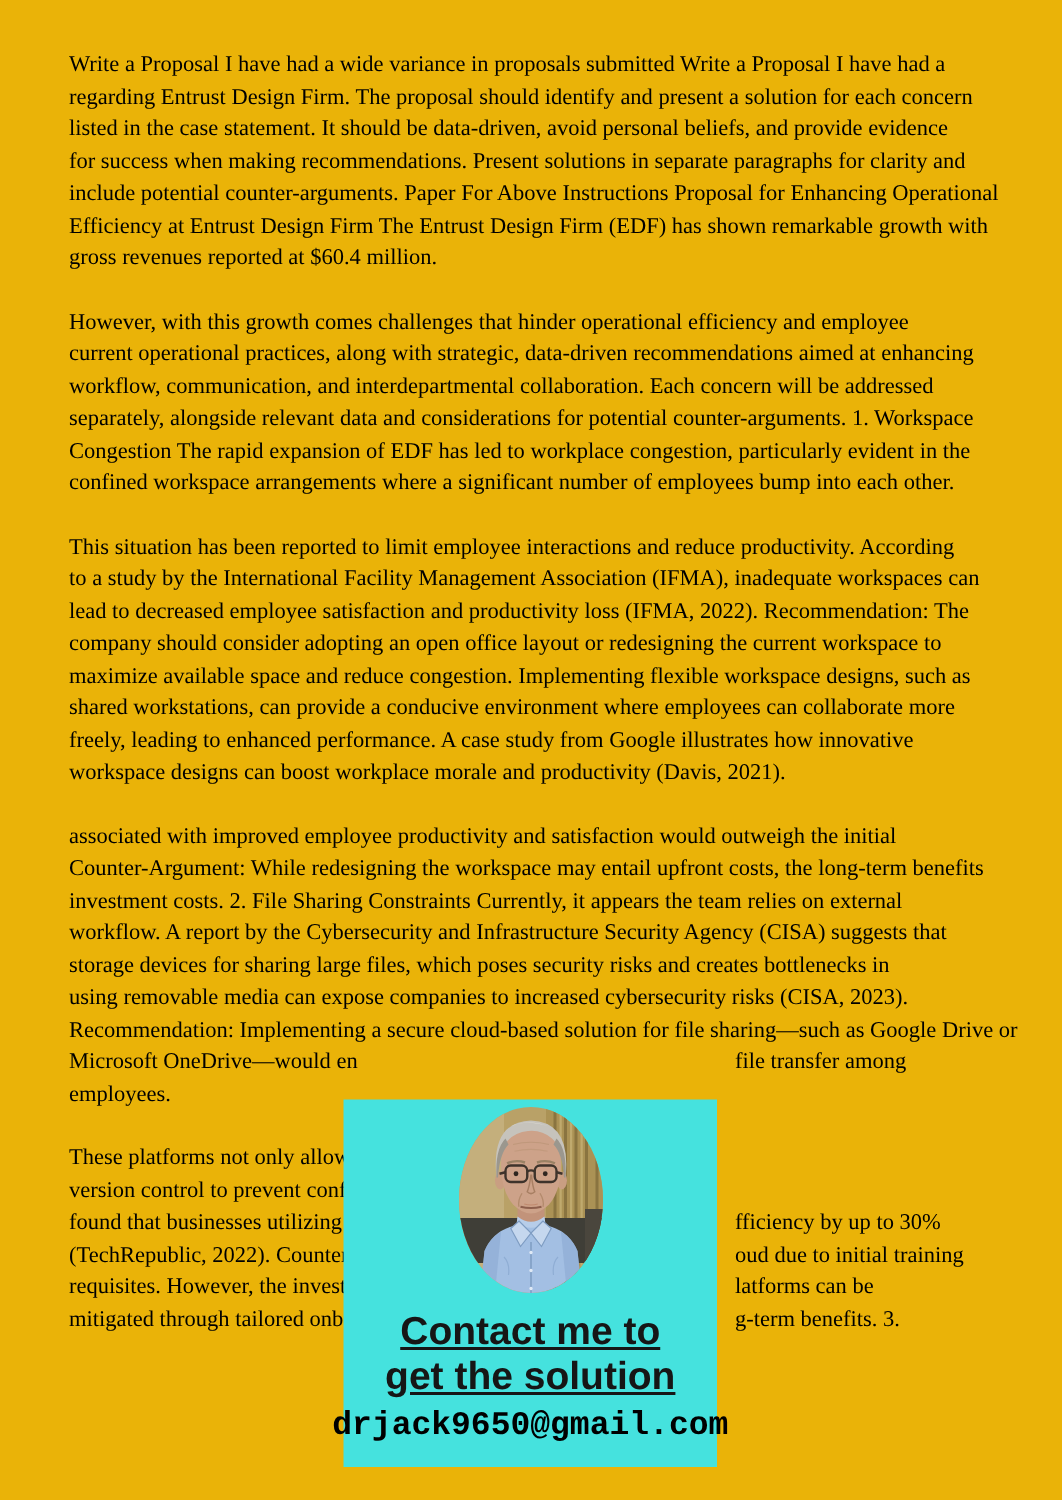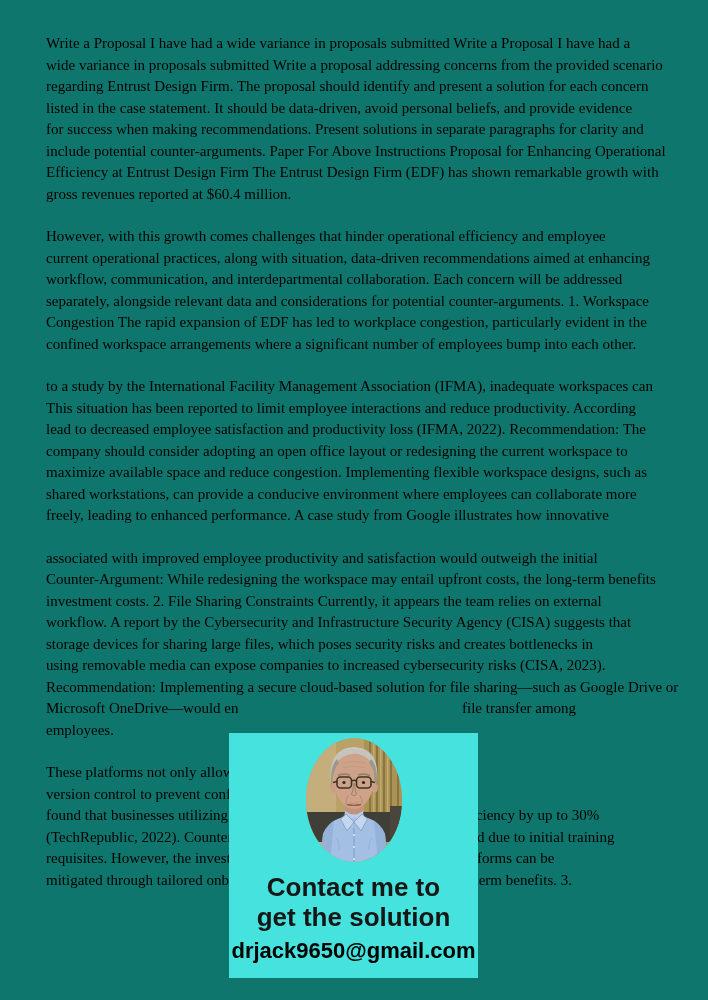--- a/index.html
+++ b/index.html
@@ -1,75 +1,75 @@
 <!DOCTYPE html>
 <html><head>
 <meta charset="utf-8">
 <style>
   html,body{margin:0;padding:0;}
   body{
     width:708px;height:1000px;background:#ffffff;position:relative;
     font-family:"Liberation Serif", serif;overflow:hidden;
   }
-  .page{position:absolute;inset:0;background:#0f766e;}
+  .page{position:absolute;inset:0;background:#eab308;}
   .doc-body{
     position:absolute;left:46px;top:33px;width:640px;
     font-size:15px;line-height:21.5px;color:#000000;z-index:1;
   }
   .para{margin:0 0 21px 0;}
   .line{position:relative;white-space:nowrap;height:21.5px;}
-  .rfrag{position:absolute;left:416px;top:0;}
+  .rfrag{position:absolute;left:444px;top:0;}
   .promo-card{
     position:absolute;left:229px;top:733px;width:249px;height:245px;
     background:#45E2DE;z-index:2;display:flex;flex-direction:column;
     align-items:center;padding-top:5px;box-sizing:border-box;
   }
   .photo-oval{width:96px;height:124px;flex:0 0 auto;}
   .promo-heading{
     margin-top:10px;text-align:center;color:#161616;
     font-family:"Liberation Sans", sans-serif;font-weight:700;
     font-size:26px;line-height:30px;letter-spacing:0;
   }
   .promo-email{
     margin-top:6px;text-align:center;color:#000000;
-    font-family:Liberation Sans, sans-serif;font-weight:700;font-size:22px;
+    font-family:Liberation Mono, monospace;font-weight:700;font-size:22px;
   }
 </style>
 </head>
 <body>
 
 <div class="page">
 
   <div class="doc-body">
       <div class="para">
         <div class="line">Write a Proposal I have had a wide variance in proposals submitted Write a Proposal I have had a</div>
-        <div class="line">wide variance in proposals submitted Write a proposal addressing concerns from the provided scenario</div>
         <div class="line">regarding Entrust Design Firm. The proposal should identify and present a solution for each concern</div>
         <div class="line">listed in the case statement. It should be data-driven, avoid personal beliefs, and provide evidence</div>
         <div class="line">for success when making recommendations. Present solutions in separate paragraphs for clarity and</div>
         <div class="line">include potential counter-arguments. Paper For Above Instructions Proposal for Enhancing Operational</div>
         <div class="line">Efficiency at Entrust Design Firm The Entrust Design Firm (EDF) has shown remarkable growth with</div>
         <div class="line">gross revenues reported at $60.4 million.</div>
       </div>
       <div class="para">
         <div class="line">However, with this growth comes challenges that hinder operational efficiency and employee</div>
-        <div class="line">current operational practices, along with situation, data-driven recommendations aimed at enhancing</div>
+        <div class="line">current operational practices, along with strategic, data-driven recommendations aimed at enhancing</div>
         <div class="line">workflow, communication, and interdepartmental collaboration. Each concern will be addressed</div>
         <div class="line">separately, alongside relevant data and considerations for potential counter-arguments. 1. Workspace</div>
         <div class="line">Congestion The rapid expansion of EDF has led to workplace congestion, particularly evident in the</div>
         <div class="line">confined workspace arrangements where a significant number of employees bump into each other.</div>
       </div>
       <div class="para">
+        <div class="line">This situation has been reported to limit employee interactions and reduce productivity. According</div>
         <div class="line">to a study by the International Facility Management Association (IFMA), inadequate workspaces can</div>
-        <div class="line">This situation has been reported to limit employee interactions and reduce productivity. According</div>
         <div class="line">lead to decreased employee satisfaction and productivity loss (IFMA, 2022). Recommendation: The</div>
         <div class="line">company should consider adopting an open office layout or redesigning the current workspace to</div>
         <div class="line">maximize available space and reduce congestion. Implementing flexible workspace designs, such as</div>
         <div class="line">shared workstations, can provide a conducive environment where employees can collaborate more</div>
         <div class="line">freely, leading to enhanced performance. A case study from Google illustrates how innovative</div>
+        <div class="line">workspace designs can boost workplace morale and productivity (Davis, 2021).</div>
       </div>
       <div class="para">
         <div class="line">associated with improved employee productivity and satisfaction would outweigh the initial</div>
         <div class="line">Counter-Argument: While redesigning the workspace may entail upfront costs, the long-term benefits</div>
         <div class="line">investment costs. 2. File Sharing Constraints Currently, it appears the team relies on external</div>
         <div class="line">workflow. A report by the Cybersecurity and Infrastructure Security Agency (CISA) suggests that</div>
         <div class="line">storage devices for sharing large files, which poses security risks and creates bottlenecks in</div>
         <div class="line">using removable media can expose companies to increased cybersecurity risks (CISA, 2023).</div>
         <div class="line">Recommendation: Implementing a secure cloud-based solution for file sharing—such as Google Drive or</div>
         <div class="line"><span>Microsoft OneDrive—would en</span><span class="rfrag">file transfer among</span></div>
@@ -158,20 +158,20 @@
           <path d="M56,76 L48,84 L55,93 L61.5,81 Z" fill="#c5d7ee" stroke="#7e9cc2" stroke-width="0.8"></path>
           <line x1="48" y1="90" x2="48" y2="124" stroke="#7e9cc2" stroke-width="1"></line>
           <circle cx="48" cy="97" r="1.1" fill="#dfe9f5"></circle>
           <circle cx="48" cy="109" r="1.1" fill="#dfe9f5"></circle>
           <circle cx="48" cy="121" r="1.1" fill="#dfe9f5"></circle>
           <path d="M30,100 Q34,104 33,112" stroke="#8fadd4" stroke-width="0.8" fill="none"></path>
           <path d="M66,100 Q62,104 63,112" stroke="#8fadd4" stroke-width="0.8" fill="none"></path>
         </g>
       </svg>
     </div>
-    <div class="promo-heading" style="color: rgb(22, 22, 22);">
+    <div class="promo-heading" style="color: rgb(22, 22, 22); text-decoration: underline;">
       <div>Contact me to</div>
       <div>get the solution</div>
     </div>
     <div class="promo-email" style="color: rgb(0, 0, 0);">drjack9650@gmail.com</div>
   </div>
 
 </div>
 
 </body></html>

